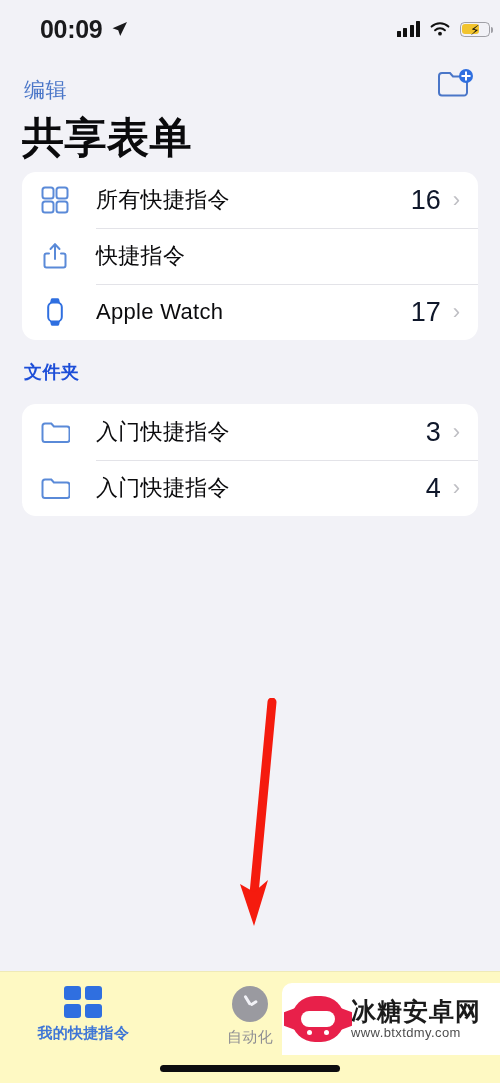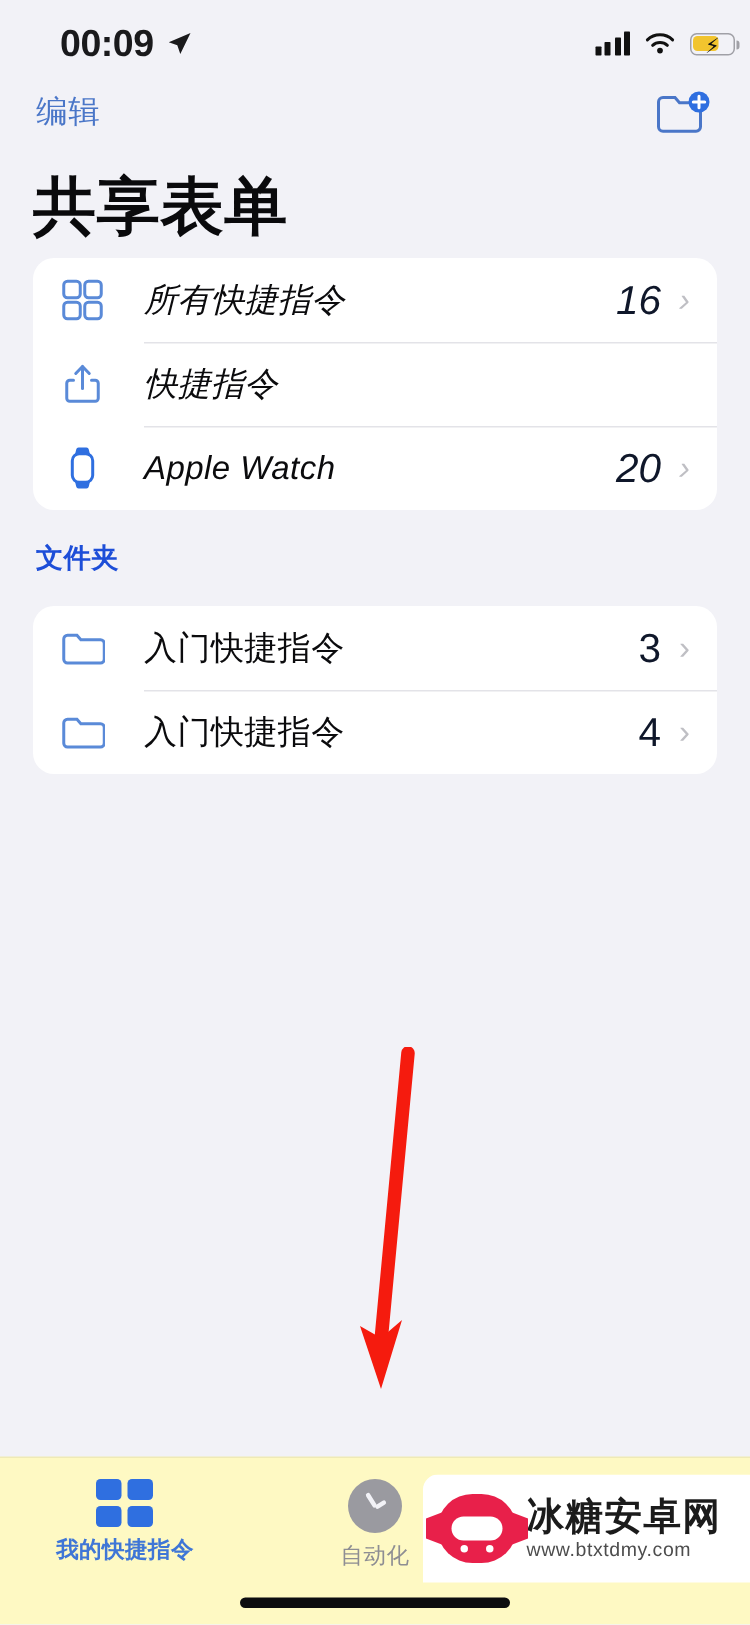--- a/index.html
+++ b/index.html
@@ -57,41 +57,41 @@
   }
   .battery .bolt {
     position: absolute; left: 9px; top: 0px;
     font-size: 14px; line-height: 15px; color: #111;
   }
 
   
   .navrow {
     position: absolute; top: 60px; left: 0;
     width: 500px; height: 44px;
-    display: flex; align-items: flex-start; justify-content: space-between;
+    display: flex; align-items: flex-end; justify-content: space-between;
     padding: 0 26px 0 24px;
   }
   .edit-btn {
     font-size: 21px; color: #4a76c8; letter-spacing: 0.5px;
   }
 
   
   .page-title {
     position: absolute; top: 110px; left: 22px;
     font-size: 42px; font-weight: 700; color: #0a0a0c;
     letter-spacing: 0.5px;
   }
 
   
   .card {
     position: absolute; left: 22px; width: 456px;
     background: #ffffff; border-radius: 14px;
     overflow: hidden;
   }
-  #card-main { top: 172px; font-style: italic; }
+  #card-main { top: 172px; }
   #card-folders { top: 404px; }
 
   .row {
     position: relative;
     display: flex; align-items: center;
     height: 56px; padding-left: 18px; padding-right: 18px;
   }
   .row + .row::before {
     content: ""; position: absolute; left: 74px; right: 0; top: 0;
     height: 1px; background: #e3e3e8;
@@ -287,21 +287,21 @@
 
     <div class="row">
       <span class="ic">
         <svg width="30" height="30" viewBox="0 0 30 30">
           <path d="M10 6 L10.8 2.6 a1.6 1.6 0 0 1 1.6 -1.3 h5.2 a1.6 1.6 0 0 1 1.6 1.3 L20 6 Z" fill="#2f6fe0"></path>
           <path d="M10 24 L10.8 27.4 a1.6 1.6 0 0 0 1.6 1.3 h5.2 a1.6 1.6 0 0 0 1.6 -1.3 L20 24 Z" fill="#2f6fe0"></path>
           <rect x="8.2" y="5.5" width="13.6" height="19" rx="4.6" fill="#fff" stroke="#2f6fe0" stroke-width="2"></rect>
         </svg>
       </span>
       <span class="label">Apple Watch</span>
-      <span class="count">20</span>
+      <span class="count">17</span>
       <span class="chev">›</span>
     </div>
   </div>
 
   <div class="section-title">文件夹</div>
 
   <div class="card" id="card-folders">
     <div class="row">
       <span class="ic">
         <svg width="30" height="30" viewBox="0 0 30 30">

